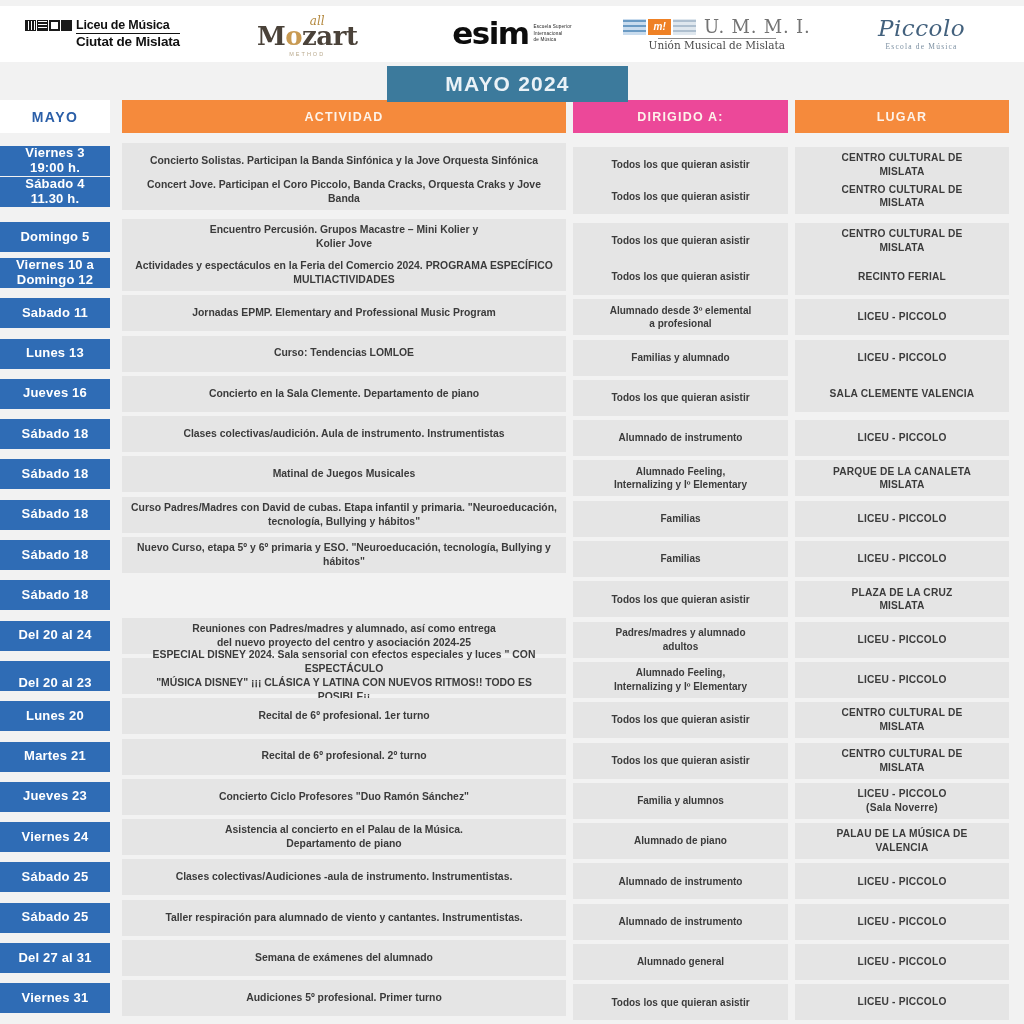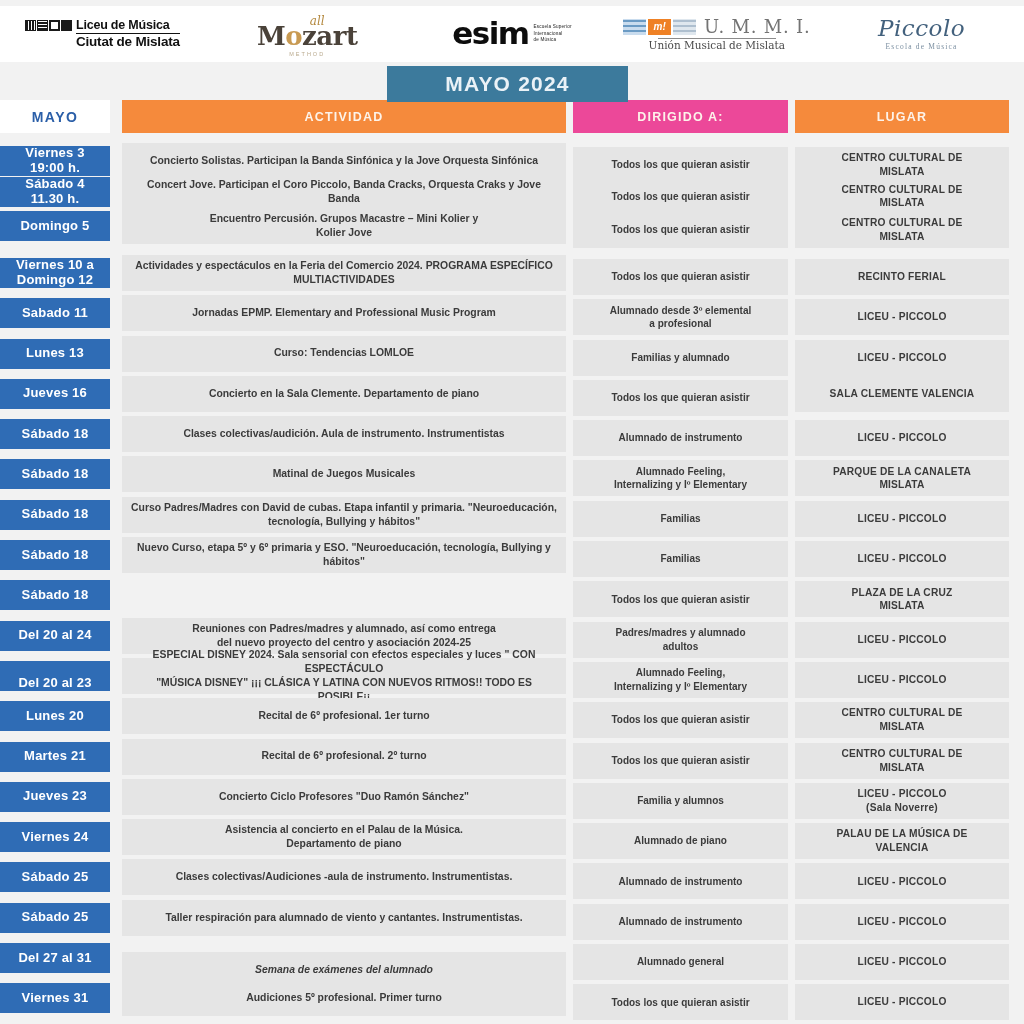--- a/index.html
+++ b/index.html
@@ -230,21 +230,21 @@
             <div>Todos los que quieran asistir</div>
           </div>
         </div>
         <div class="cell c-lug" style="top: 4px; height: 36px;">
           <div>
             <div>CENTRO CULTURAL DE</div>
             <div>MISLATA</div>
           </div>
         </div>
       </div>
-      <div class="row" style="top: 208px; height: 40.3px;">
+      <div class="row" style="top: 219px; height: 40.3px;">
         <div class="cell c-date" style="top: 3px; height: 30px;">
           <div>
             <div>Domingo 5</div>
           </div>
         </div>
         <div class="cell c-act" style="top: 0px; height: 36px;">
           <div>
             <div>Encuentro Percusión. Grupos Macastre – Mini Kolier y</div>
             <div>Kolier Jove</div>
           </div>
@@ -645,21 +645,21 @@
             <div>LICEU - PICCOLO</div>
           </div>
         </div>
       </div>
       <div class="row" style="top: 940px; height: 40.3px;">
         <div class="cell c-date" style="top: 3px; height: 30px;">
           <div>
             <div>Del 27 al 31</div>
           </div>
         </div>
-        <div class="cell c-act" style="top: 12px; height: 36px; font-style: italic;">
+        <div class="cell c-act" style="top: 0px; height: 36px;">
           <div>
             <div>Semana de exámenes del alumnado</div>
           </div>
         </div>
         <div class="cell c-dir" style="top: 4px; height: 36px;">
           <div>
             <div>Alumnado general</div>
           </div>
         </div>
         <div class="cell c-lug" style="top: 4px; height: 36px;">

